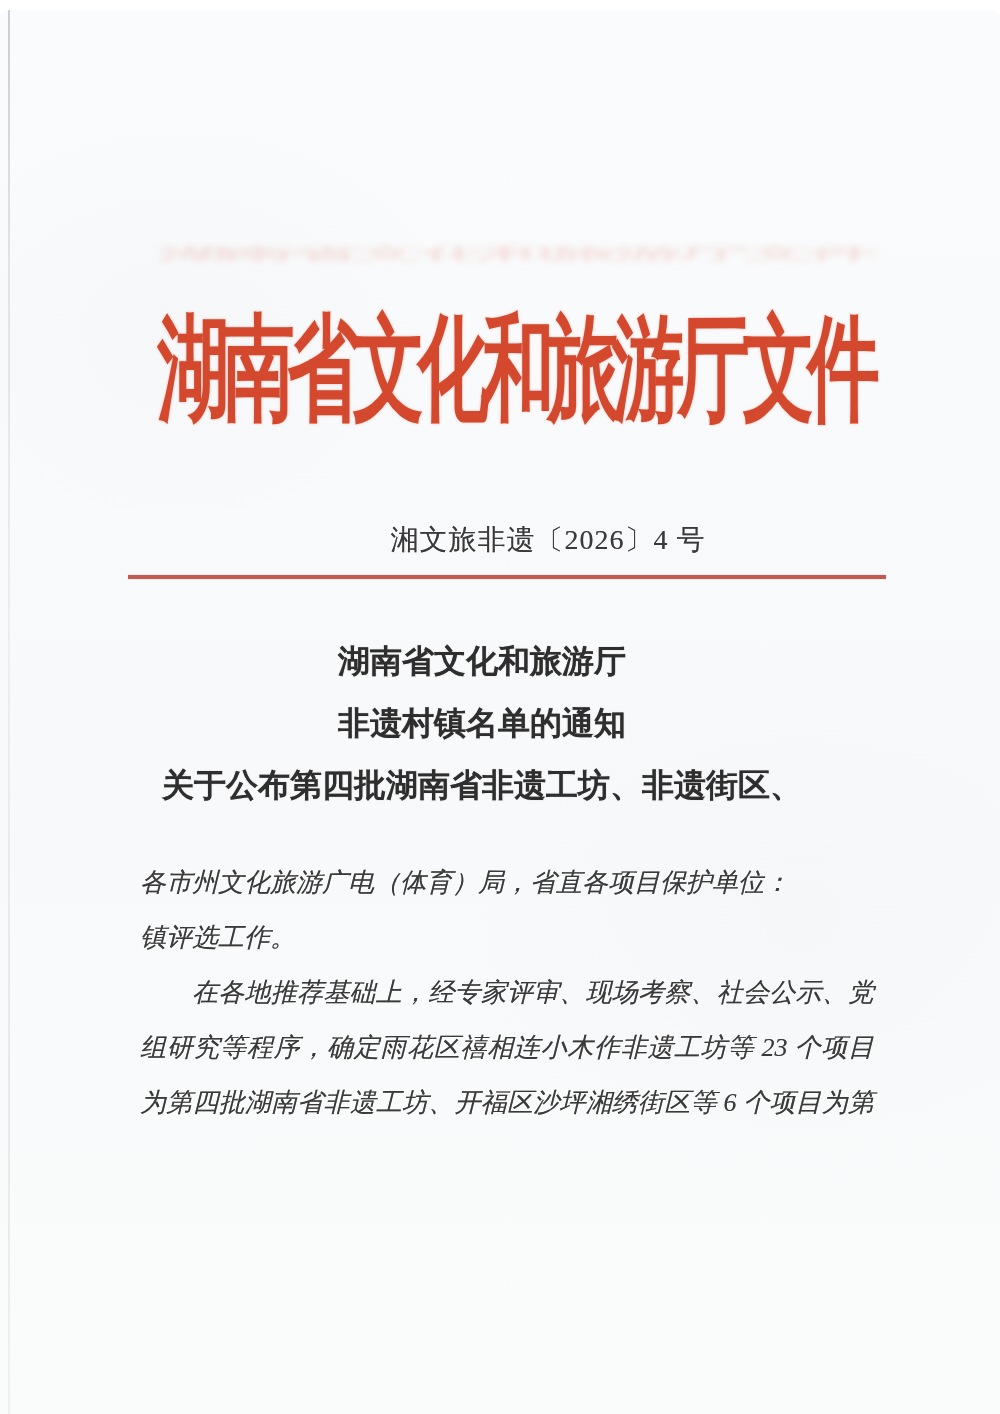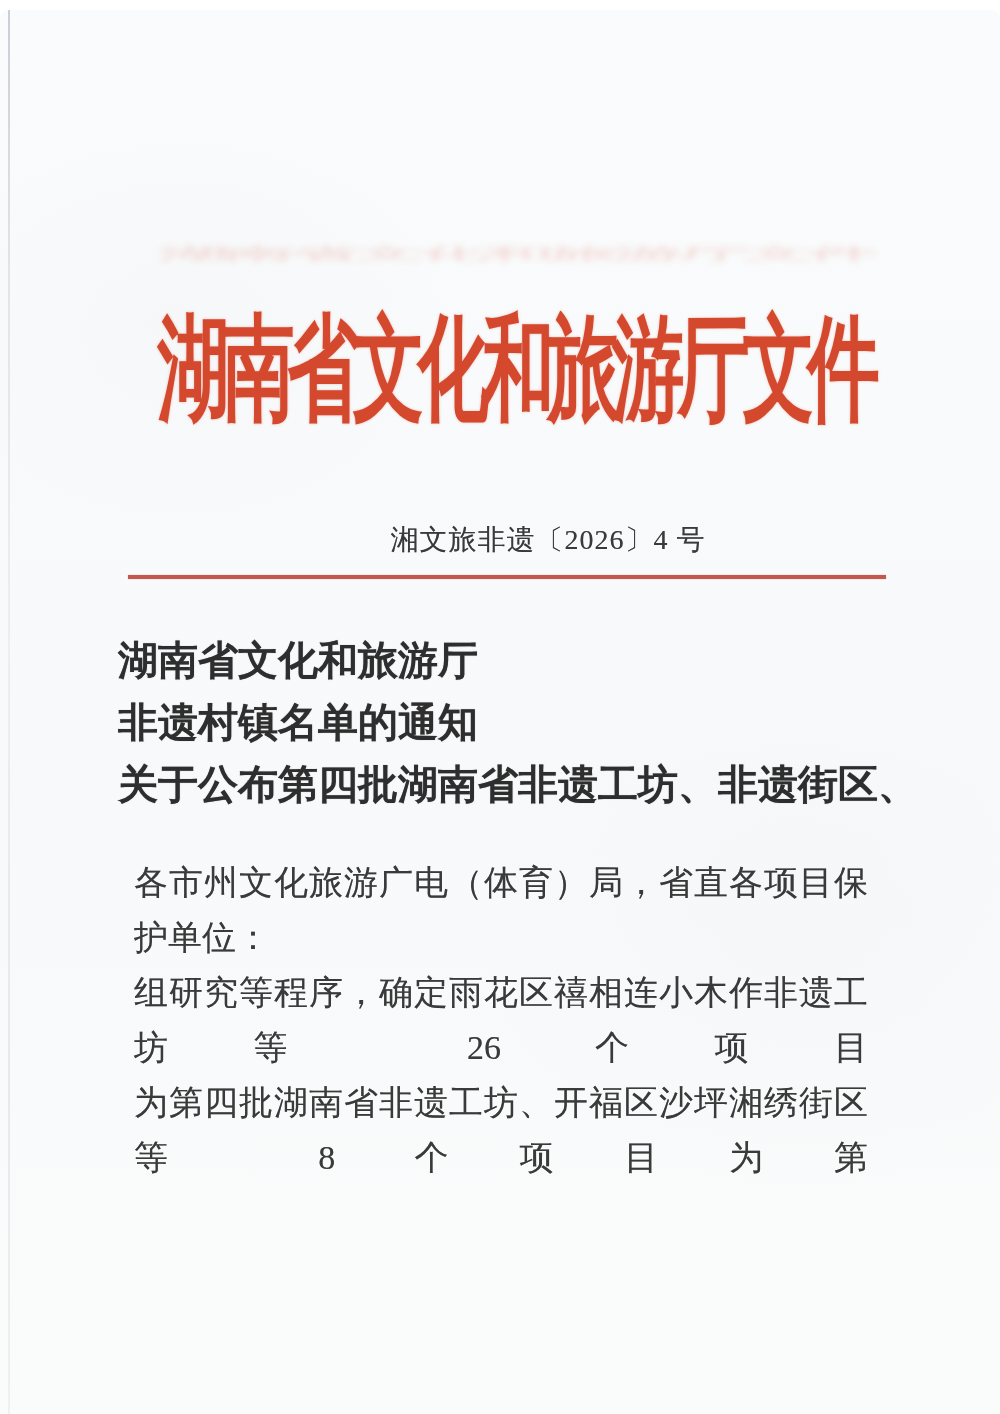--- a/index.html
+++ b/index.html
@@ -98,40 +98,41 @@
     left: 128px;
     width: 758px;
     height: 4px;
     background: #c4574f;
     box-shadow: 0 0 1px rgba(196,87,79,0.8);
   }
   
   .doc-title {
     position: absolute;
     top: 620px;
-    left: 118px;
+    left: 112px;
     width: 740px;
-    text-align: left;
-    font-size: 40px;
+    text-align: center;
+    font-size: 32px;
     line-height: 62px;
     font-weight: bold;
     color: #2e2e2e;
     text-shadow: 0 0 0.8px rgba(46,46,46,0.6);
     white-space: nowrap;
   }
   
   .body-text {
     position: absolute;
     top: 845px;
-    left: 134px;
+    left: 140px;
     width: 734px;
-    font-size: 34px;
+    font-size: 26px;
     line-height: 55px;
     color: #3a3a3a;
     text-shadow: 0 0 0.6px rgba(58,58,58,0.5);
+    font-style: italic;
   }
   .body-line {
     text-align: justify;
   }
   .body-line.fill {
     text-align-last: justify;
   }
   .body-line.indent {
     padding-left: 52px;
   }
@@ -156,17 +157,19 @@
   <div class="red-rule"></div>
 
   <div class="doc-title">
     <div>湖南省文化和旅游厅</div>
     <div>非遗村镇名单的通知</div>
     <div>关于公布第四批湖南省非遗工坊、非遗街区、</div>
   </div>
 
   <div class="body-text">
     <div class="body-line">各市州文化旅游广电（体育）局，省直各项目保护单位：</div>
-    <div class="body-line fill">组研究等程序，确定雨花区禧相连小木作非遗工坊等 26 个项目</div>
-    <div class="body-line fill">为第四批湖南省非遗工坊、开福区沙坪湘绣街区等 8 个项目为第</div>
+    <div class="body-line">镇评选工作。</div>
+    <div class="body-line indent fill">在各地推荐基础上，经专家评审、现场考察、社会公示、党</div>
+    <div class="body-line fill">组研究等程序，确定雨花区禧相连小木作非遗工坊等 23 个项目</div>
+    <div class="body-line fill">为第四批湖南省非遗工坊、开福区沙坪湘绣街区等 6 个项目为第</div>
   </div>
 
 </div>
 
 </body></html>

